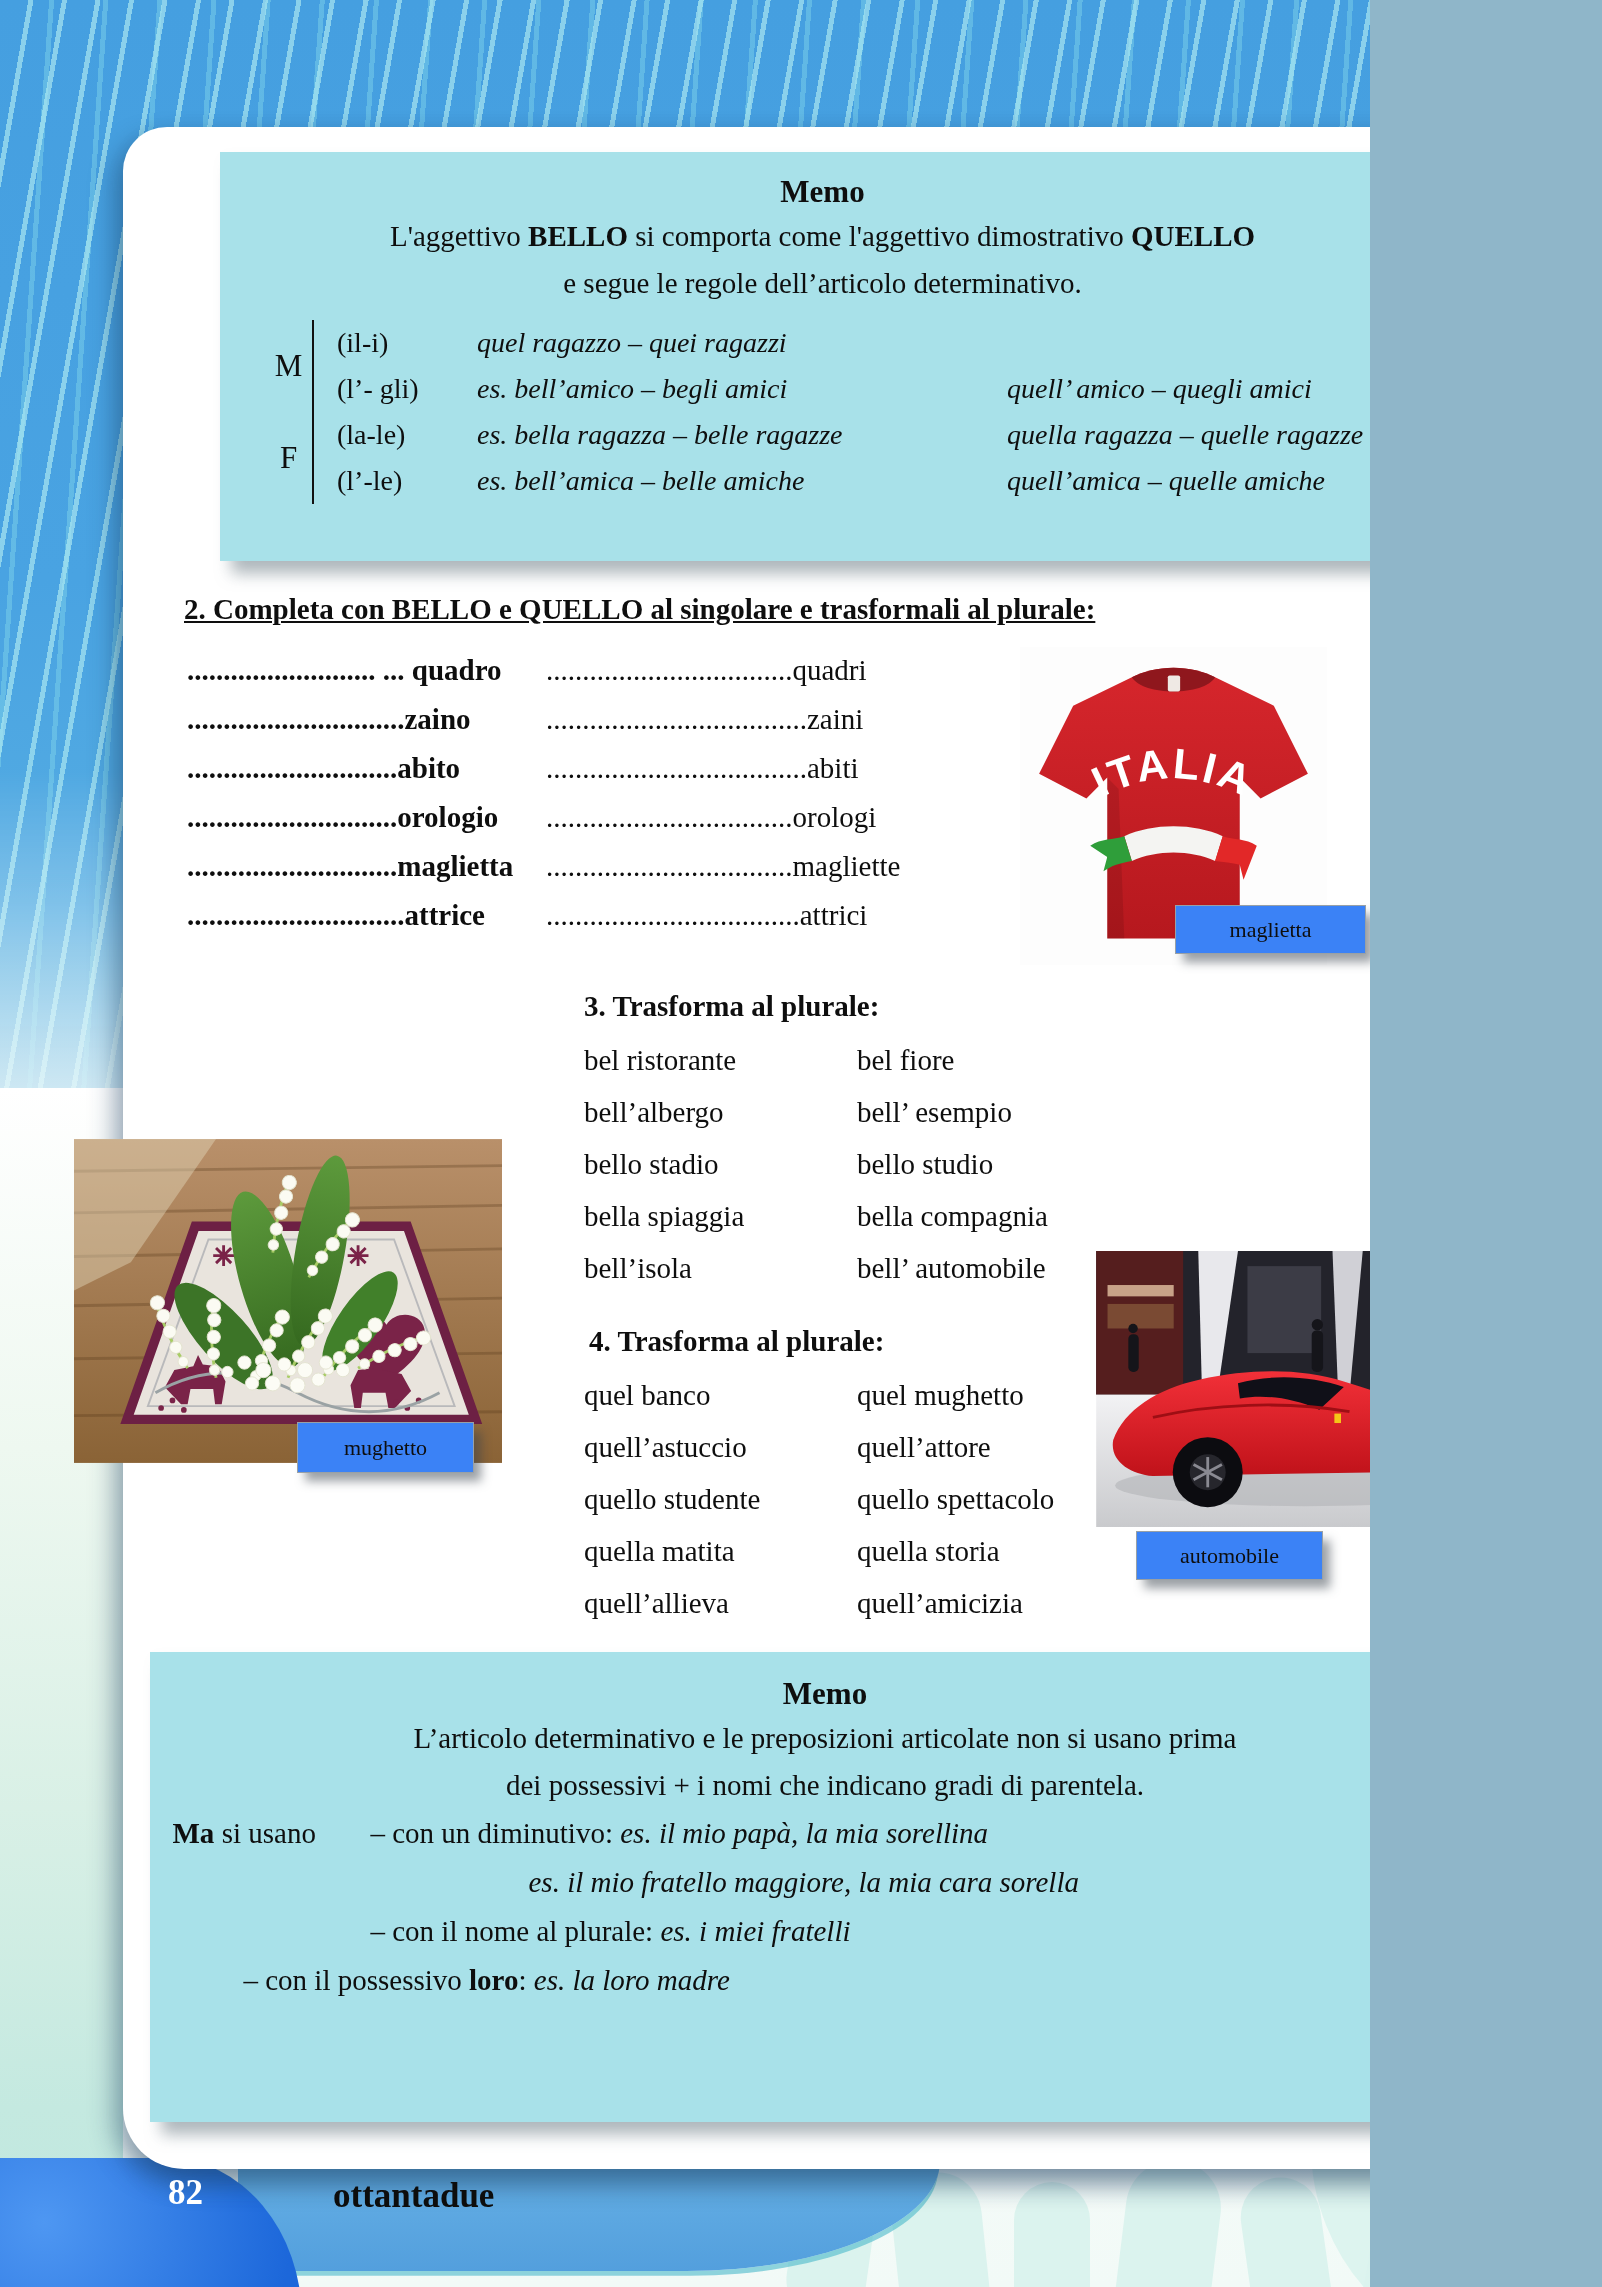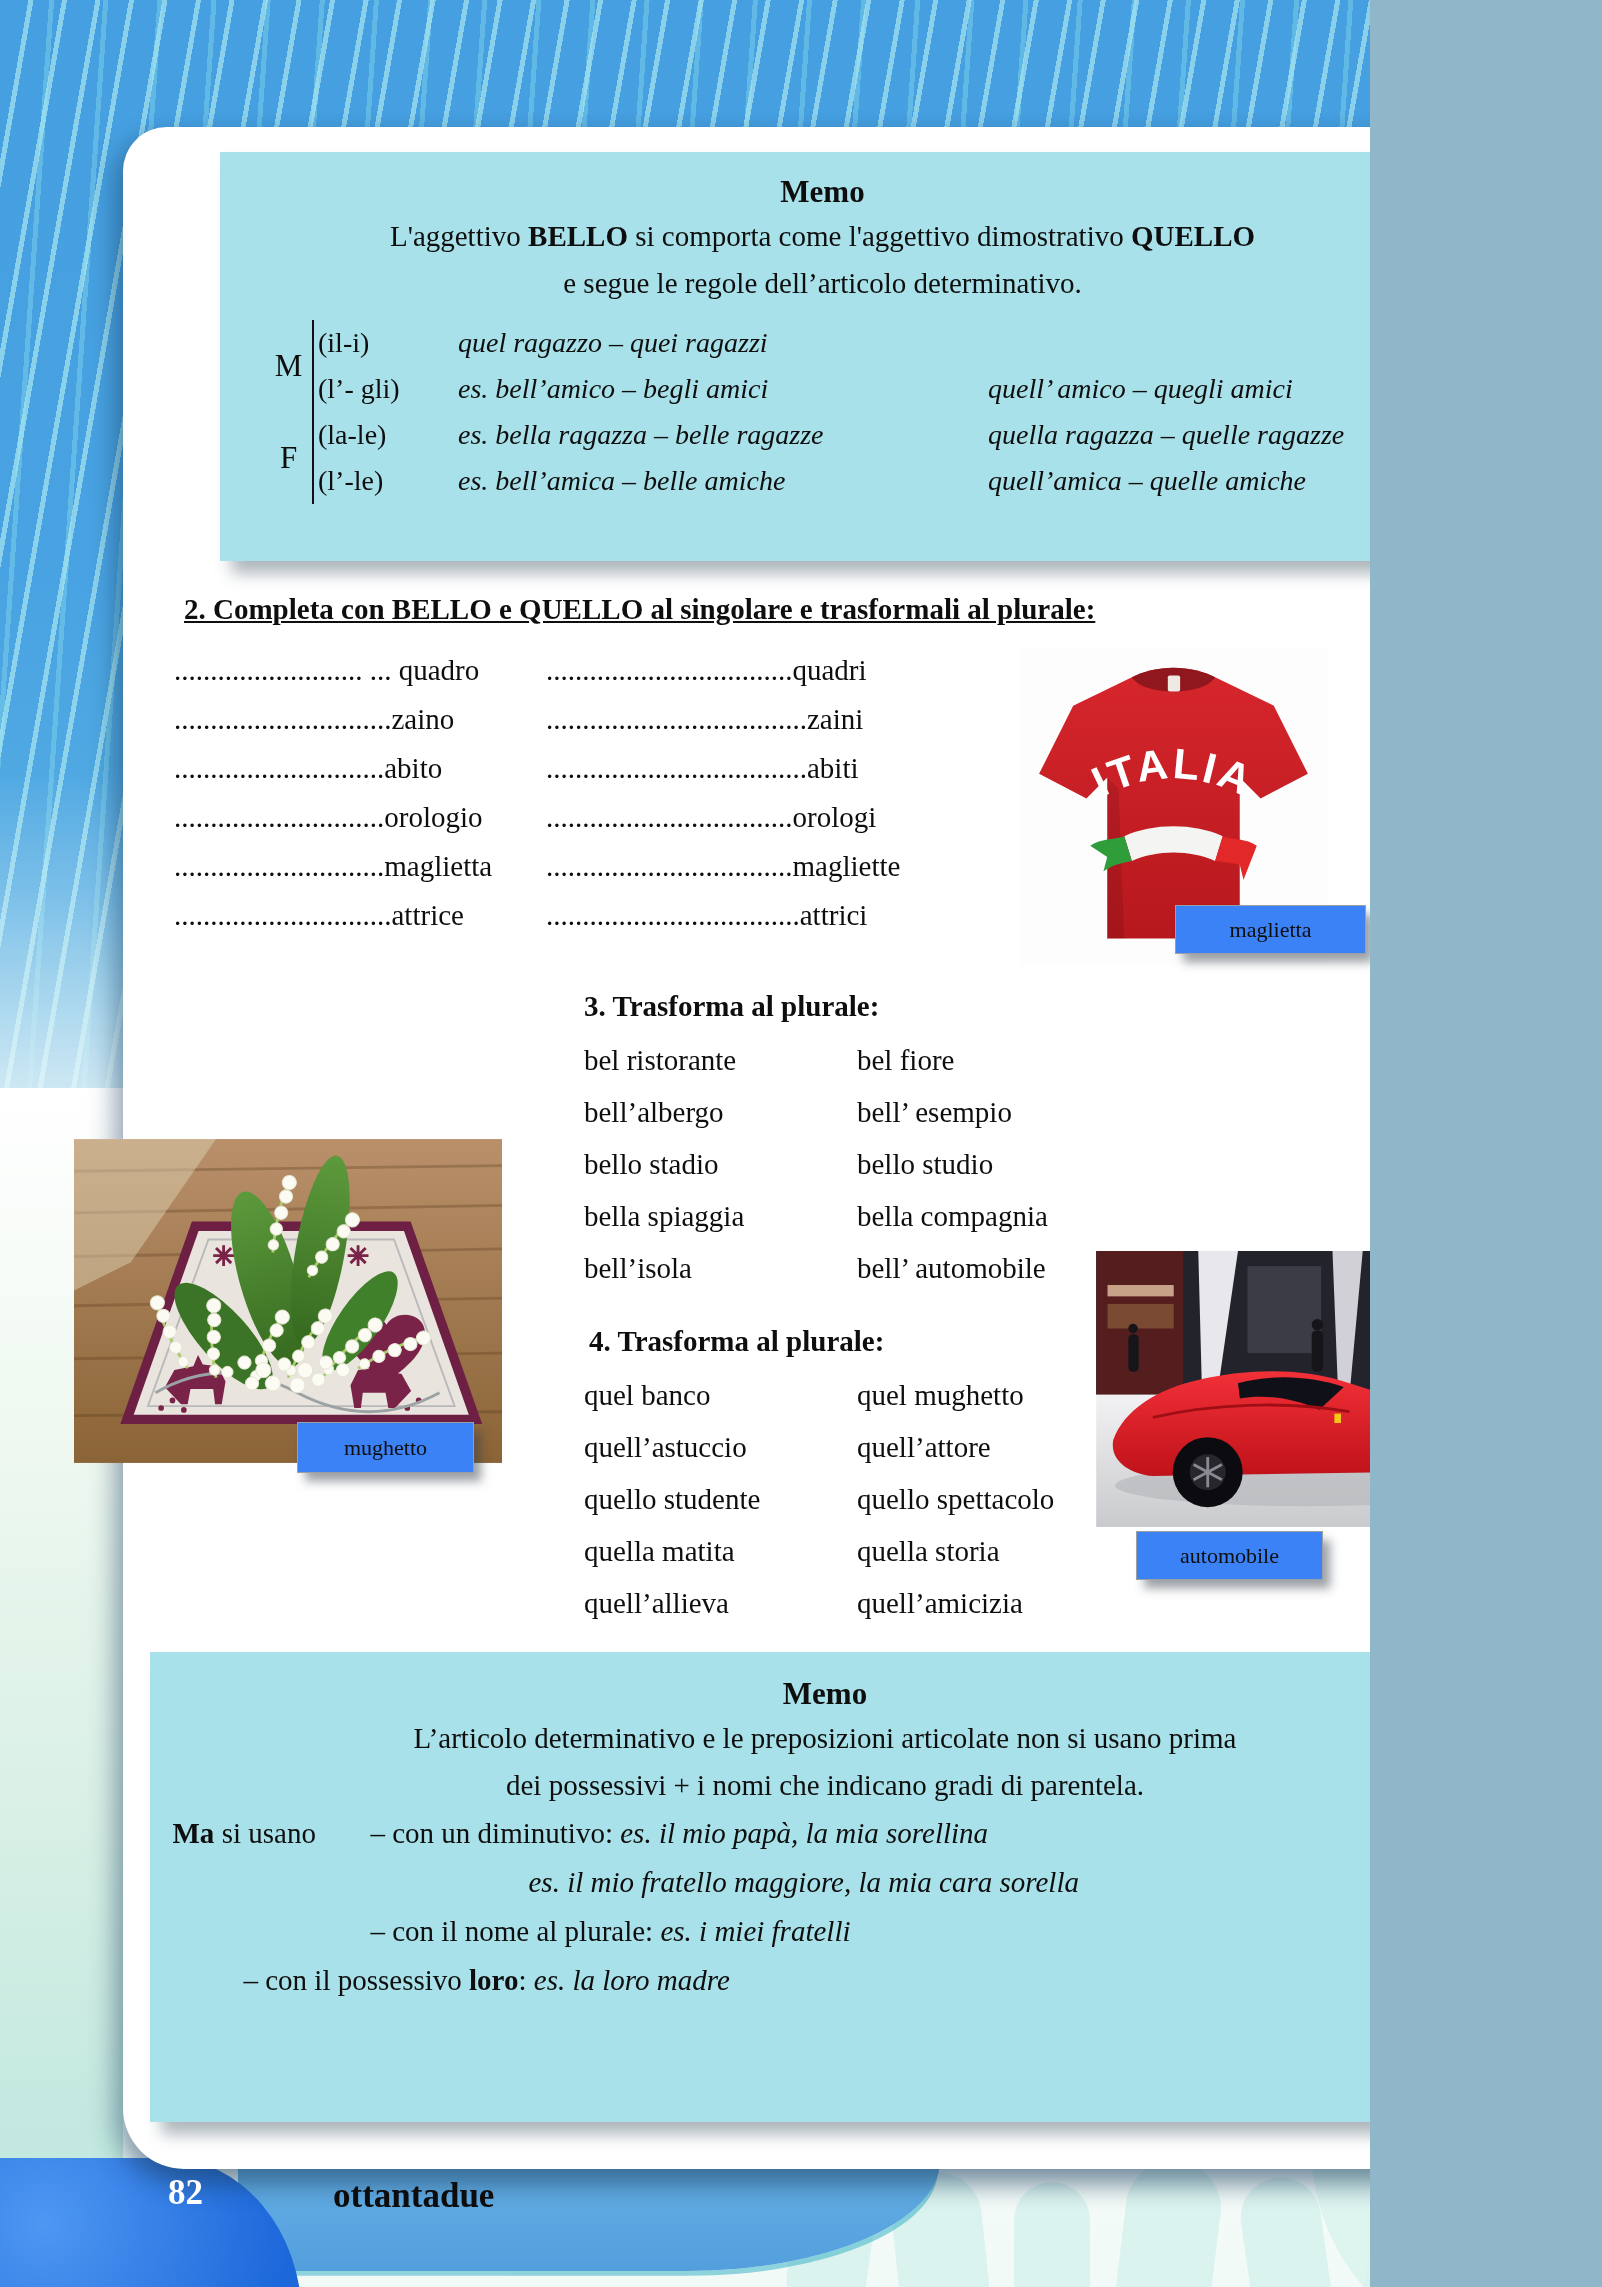--- a/index.html
+++ b/index.html
@@ -53,21 +53,21 @@
   .memo1{left:97px;top:24.6px;width:1205px;height:409px;padding-top:19px;box-sizing:border-box;}
   .memo2{left:26.5px;top:1525px;width:1351px;height:470px;box-sizing:border-box;}
   .memo-title{text-align:center;font-size:31px;font-weight:bold;line-height:42px;}
   .memo-line{text-align:center;font-size:29px;line-height:47px;}
   .it{font-style:italic;}
   .b{font-weight:bold;}
 
   .m1-table{margin:13.2px 0 0 45px;}
   .m1-group{display:flex;align-items:center;}
   .m1-gender{width:47px;font-size:31px;text-align:center;}
-  .m1-rows{border-left:2.8px solid #111;padding-left:4px;flex:1;}
+  .m1-rows{border-left:2.8px solid #111;padding-left:23px;flex:1;}
   .m1-row{display:grid;grid-template-columns:140px 530px auto;height:46px;align-items:center;
     font-size:28px;}
   .m1-row .ex{font-style:italic;}
 
   
   .ex-title{position:absolute;font-size:29px;font-weight:bold;white-space:nowrap;}
   .ex-col{position:absolute;font-size:29px;}
   .ex-col div{height:49px;line-height:49px;white-space:nowrap;}
   .ex34-col div{height:52px;line-height:52px;white-space:nowrap;}
 
@@ -131,21 +131,21 @@
               <span>(l’-le)</span>
               <span class="ex">es. bell’amica – belle amiche</span>
               <span class="ex">quell’amica – quelle amiche</span>
             </div>
           </div>
         </div>
       </div>
     </div>
 
     <div class="ex-title" style="left:61px;top:466px;text-decoration:underline;">2. Completa con BELLO e QUELLO al singolare e trasformali al plurale:</div>
-    <div class="ex-col" style="left:51px;top:519px;width:360px;">
+    <div class="ex-col" style="left:64px;top:519px;width:360px;font-weight:bold;">
       <div>.......................... ... quadro</div>
       <div>..............................zaino</div>
       <div>.............................abito</div>
       <div>.............................orologio</div>
       <div>.............................maglietta</div>
       <div>..............................attrice</div>
     </div>
     <div class="ex-col" style="left:423px;top:519px;width:379px;">
       <div>..................................quadri</div>
       <div>....................................zaini</div>

